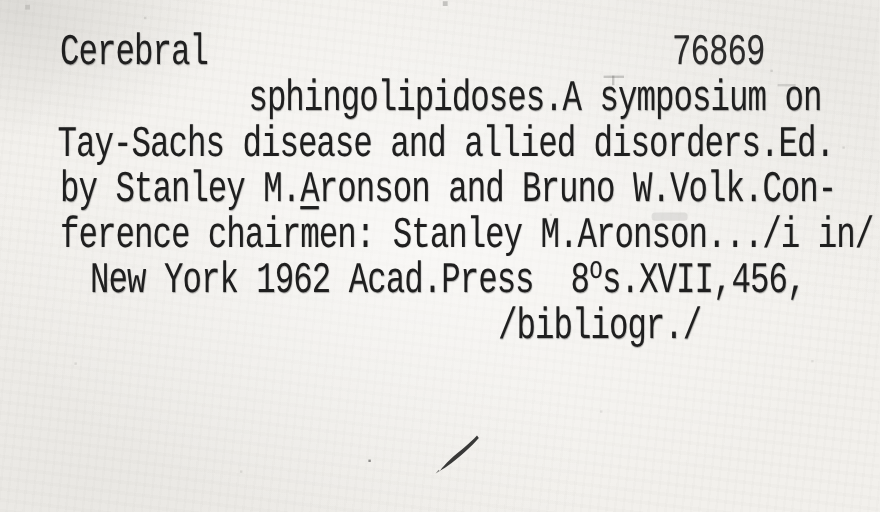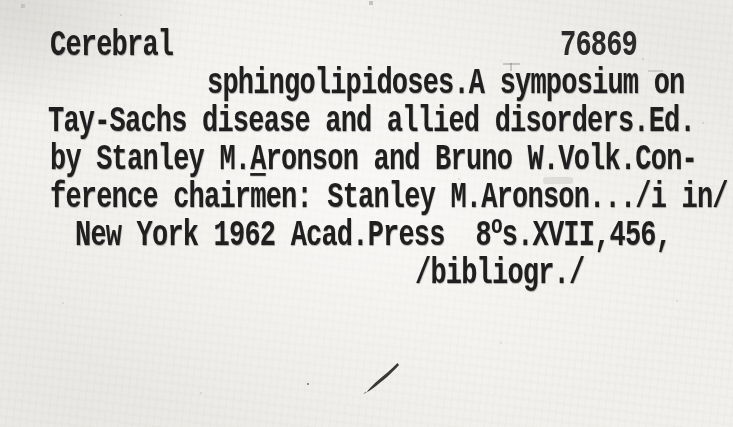--- a/index.html
+++ b/index.html
@@ -17,21 +17,20 @@
       radial-gradient(ellipse at 50% 45%, rgba(255,255,255,0.55), transparent 75%),
       radial-gradient(ellipse at 2% 2%, rgba(110,110,105,0.16), transparent 18%),
       radial-gradient(ellipse at 95% 8%, rgba(130,130,125,0.07), transparent 40%),
       radial-gradient(ellipse at 10% 95%, rgba(130,130,125,0.08), transparent 45%),
       repeating-linear-gradient(7deg,  rgba(160,158,150,0.035) 0 3px, transparent 3px 9px),
       repeating-linear-gradient(96deg, rgba(150,150,145,0.03)  0 2px, transparent 2px 7px);
   }
   .card {
     position: absolute;
     inset: 0;
-    font-weight: bold;
   }
   .tline {
     position: absolute;
     font-size: 27px;
     line-height: 1;
     letter-spacing: -0.8px;
     color: #1f1f1f;
     white-space: pre;
     transform: scaleY(1.35);
     transform-origin: 0 0;

